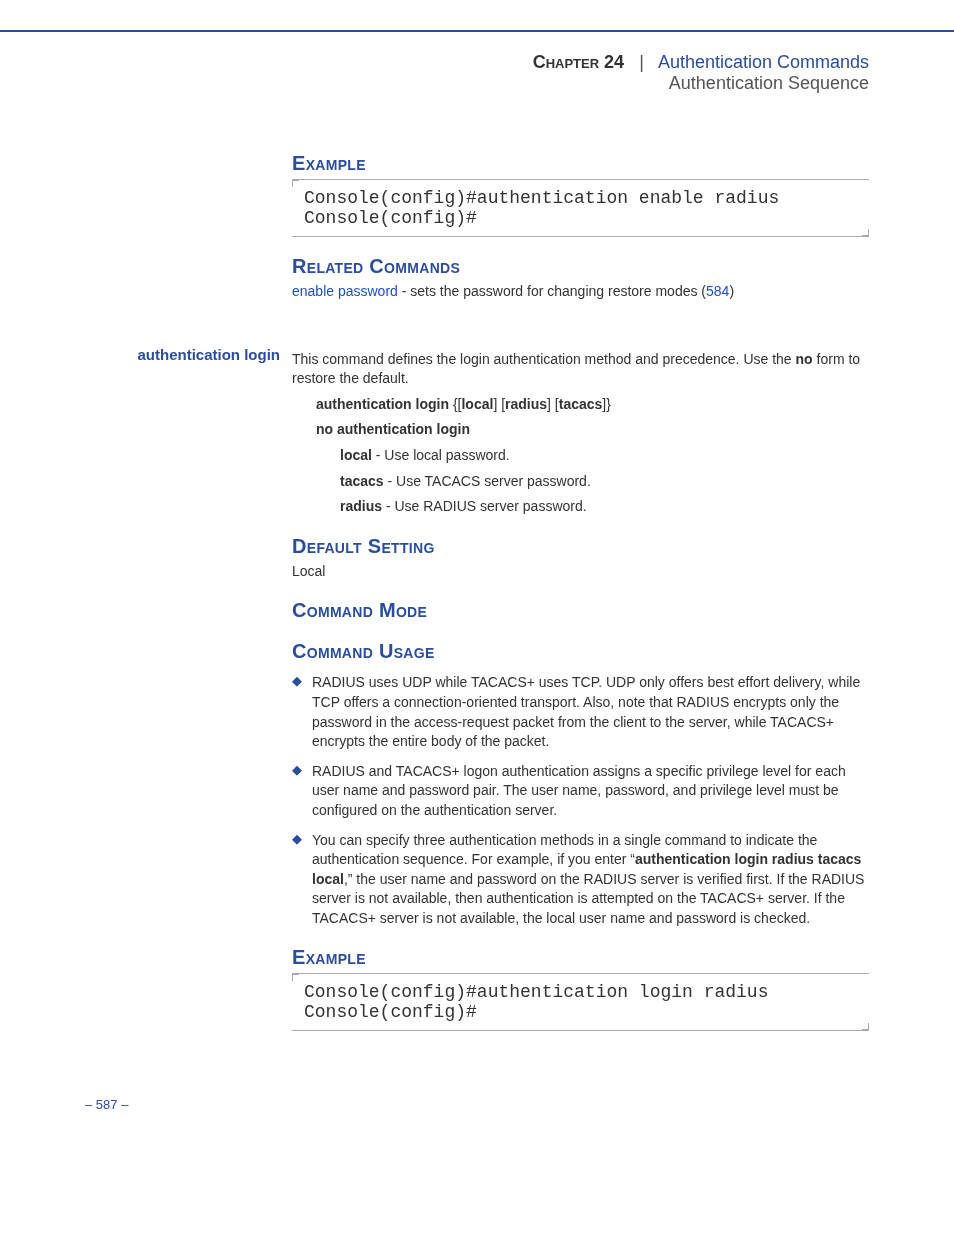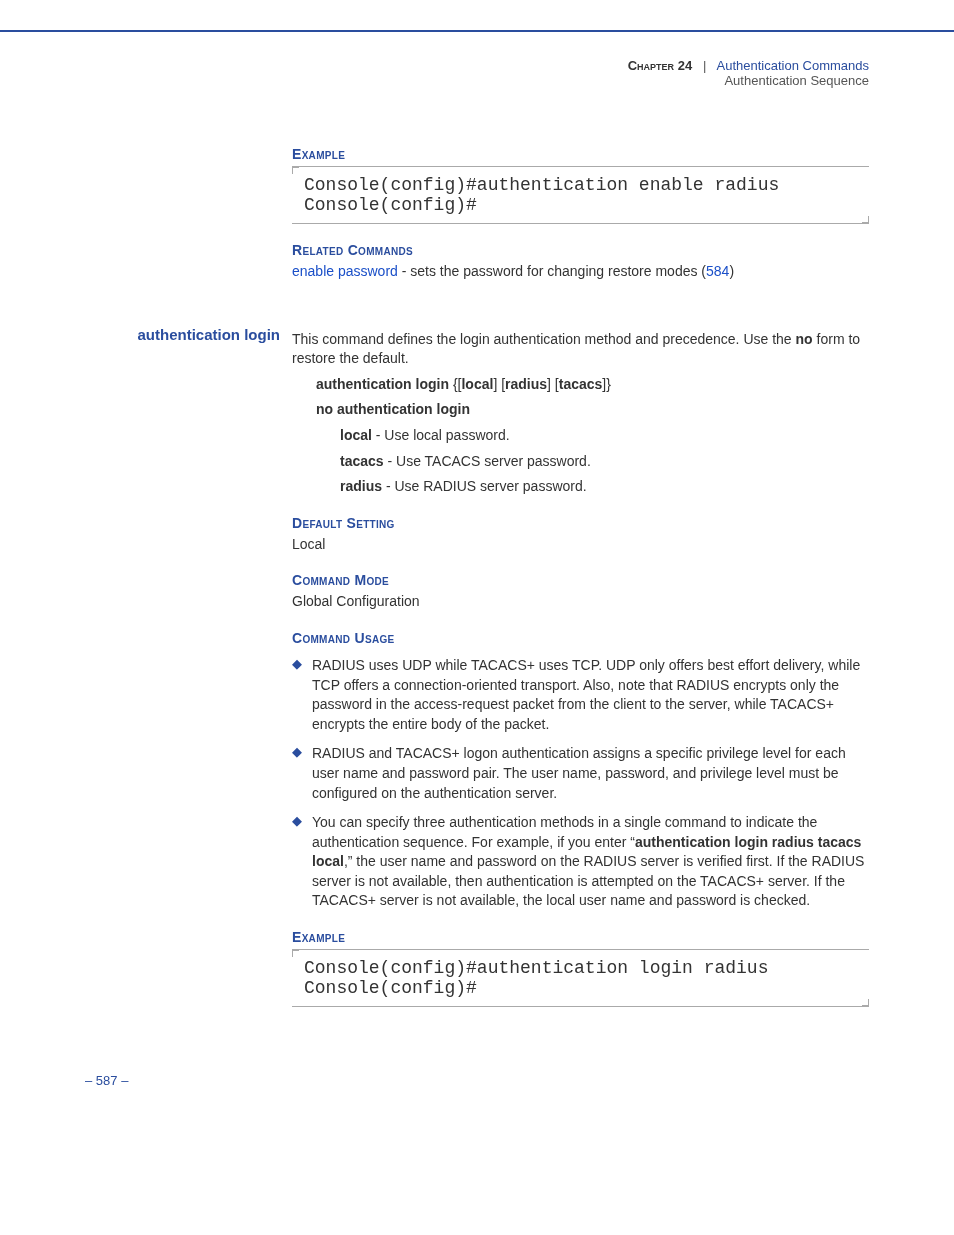--- a/index.html
+++ b/index.html
@@ -10,22 +10,22 @@
     color: #333;
     background: #fff;
     width: 954px;
   }
   .top-rule {
     border-top: 2px solid #2a4d9e;
     margin-top: 30px;
   }
   .header {
     text-align: right;
-    padding: 26px 85px 0 0;
-    font-size: 13px;
+    padding: 20px 85px 0 0;
+    font-size: 18px;
     color: #555;
   }
   .header .chapter {
     font-variant: small-caps;
     font-weight: bold;
     color: #333;
   }
   .header .title { color: #2a4d9e; }
   .header .sub { color: #555; display:block; }
   .page {
@@ -44,21 +44,21 @@
     color: #2a4d9e;
     font-size: 15px;
   }
   .body-col {
     flex: 1;
   }
   .section-title {
     font-variant: small-caps;
     font-weight: bold;
     color: #2a4d9e;
-    font-size: 14px;
+    font-size: 20px;
     margin-top: 18px;
     margin-bottom: 4px;
     letter-spacing: 0.3px;
   }
   .code-block {
     border-top: 1px solid #aaa;
     border-bottom: 1px solid #aaa;
     padding: 8px 12px;
     font-family: "Courier New", monospace;
     font-size: 18px;
@@ -147,21 +147,20 @@
       </p>
       <p class="indent1 bold">no authentication login</p>
       <p class="indent2"><span class="bold">local</span><span> - Use local password.</span></p>
       <p class="indent2"><span class="bold">tacacs</span><span> - Use TACACS server password.</span></p>
       <p class="indent2"><span class="bold">radius</span><span> - Use RADIUS server password.</span></p>
 
       <div class="section-title">Default Setting</div>
       <p>Local</p>
 
       <div class="section-title">Command Mode</div>
-      <p>Global Configuration</p>
 
       <div class="section-title">Command Usage</div>
 
       <div class="bullet">
         <span class="mark">◆</span>
         <span class="txt">RADIUS uses UDP while TACACS+ uses TCP. UDP only offers best effort delivery, while TCP offers a connection-oriented transport. Also, note that RADIUS encrypts only the password in the access-request packet from the client to the server, while TACACS+ encrypts the entire body of the packet.</span>
       </div>
       <div class="bullet">
         <span class="mark">◆</span>
         <span class="txt">RADIUS and TACACS+ logon authentication assigns a specific privilege level for each user name and password pair. The user name, password, and privilege level must be configured on the authentication server.</span>

